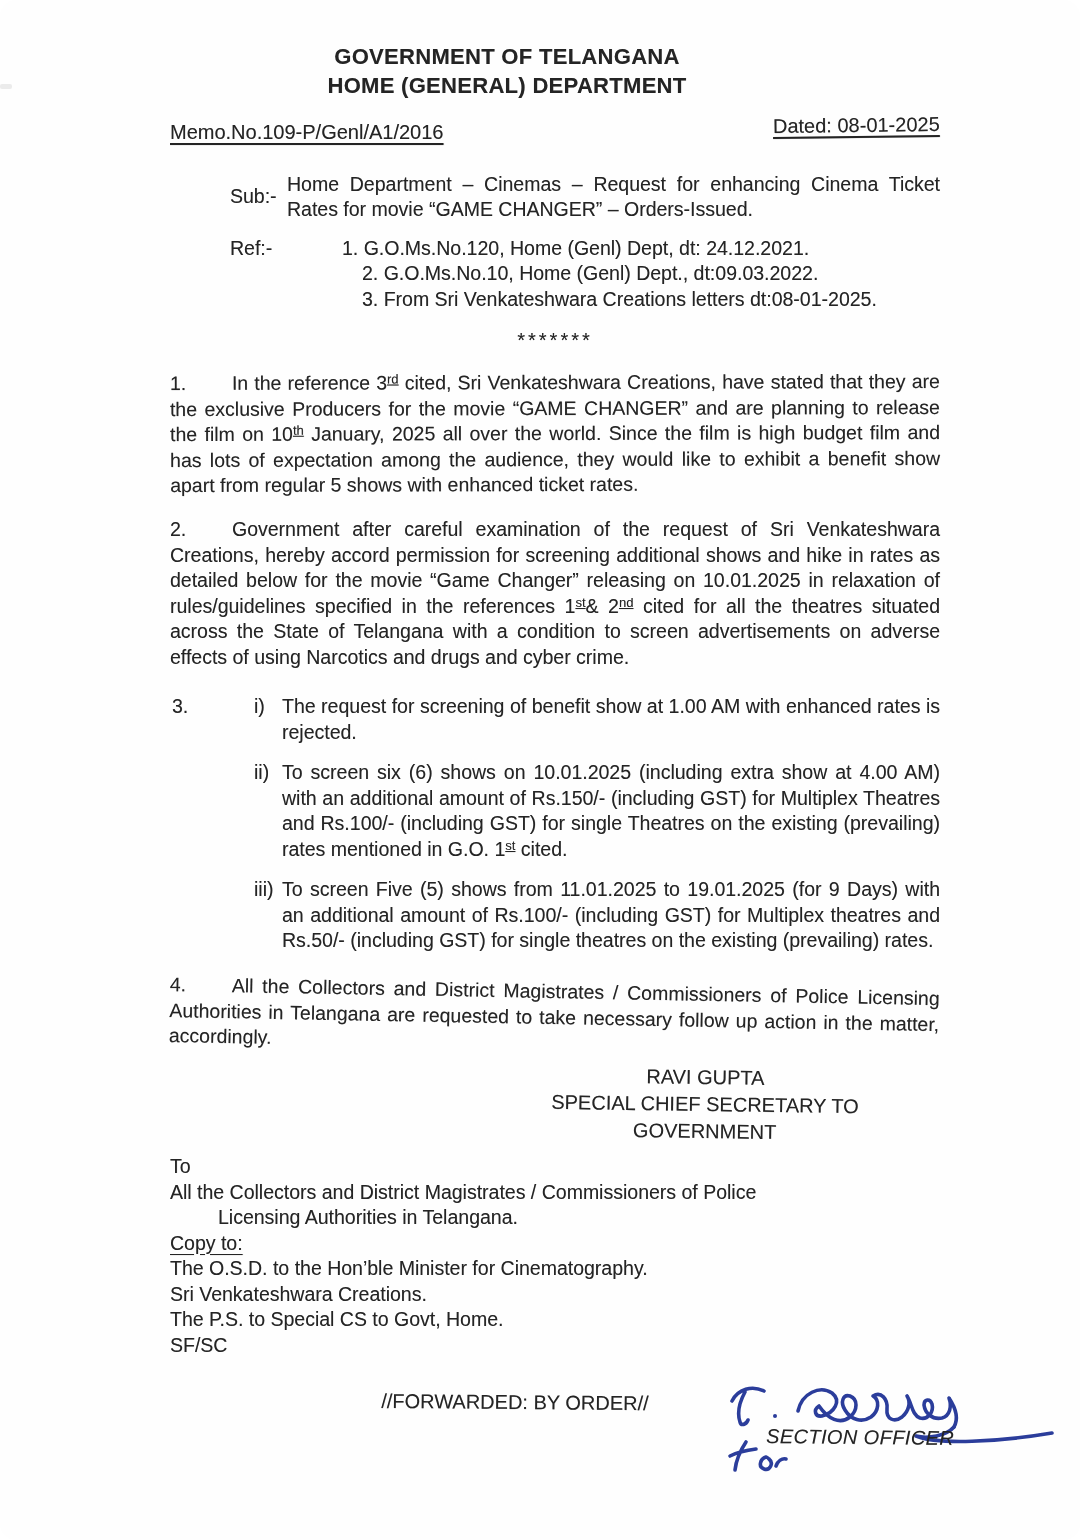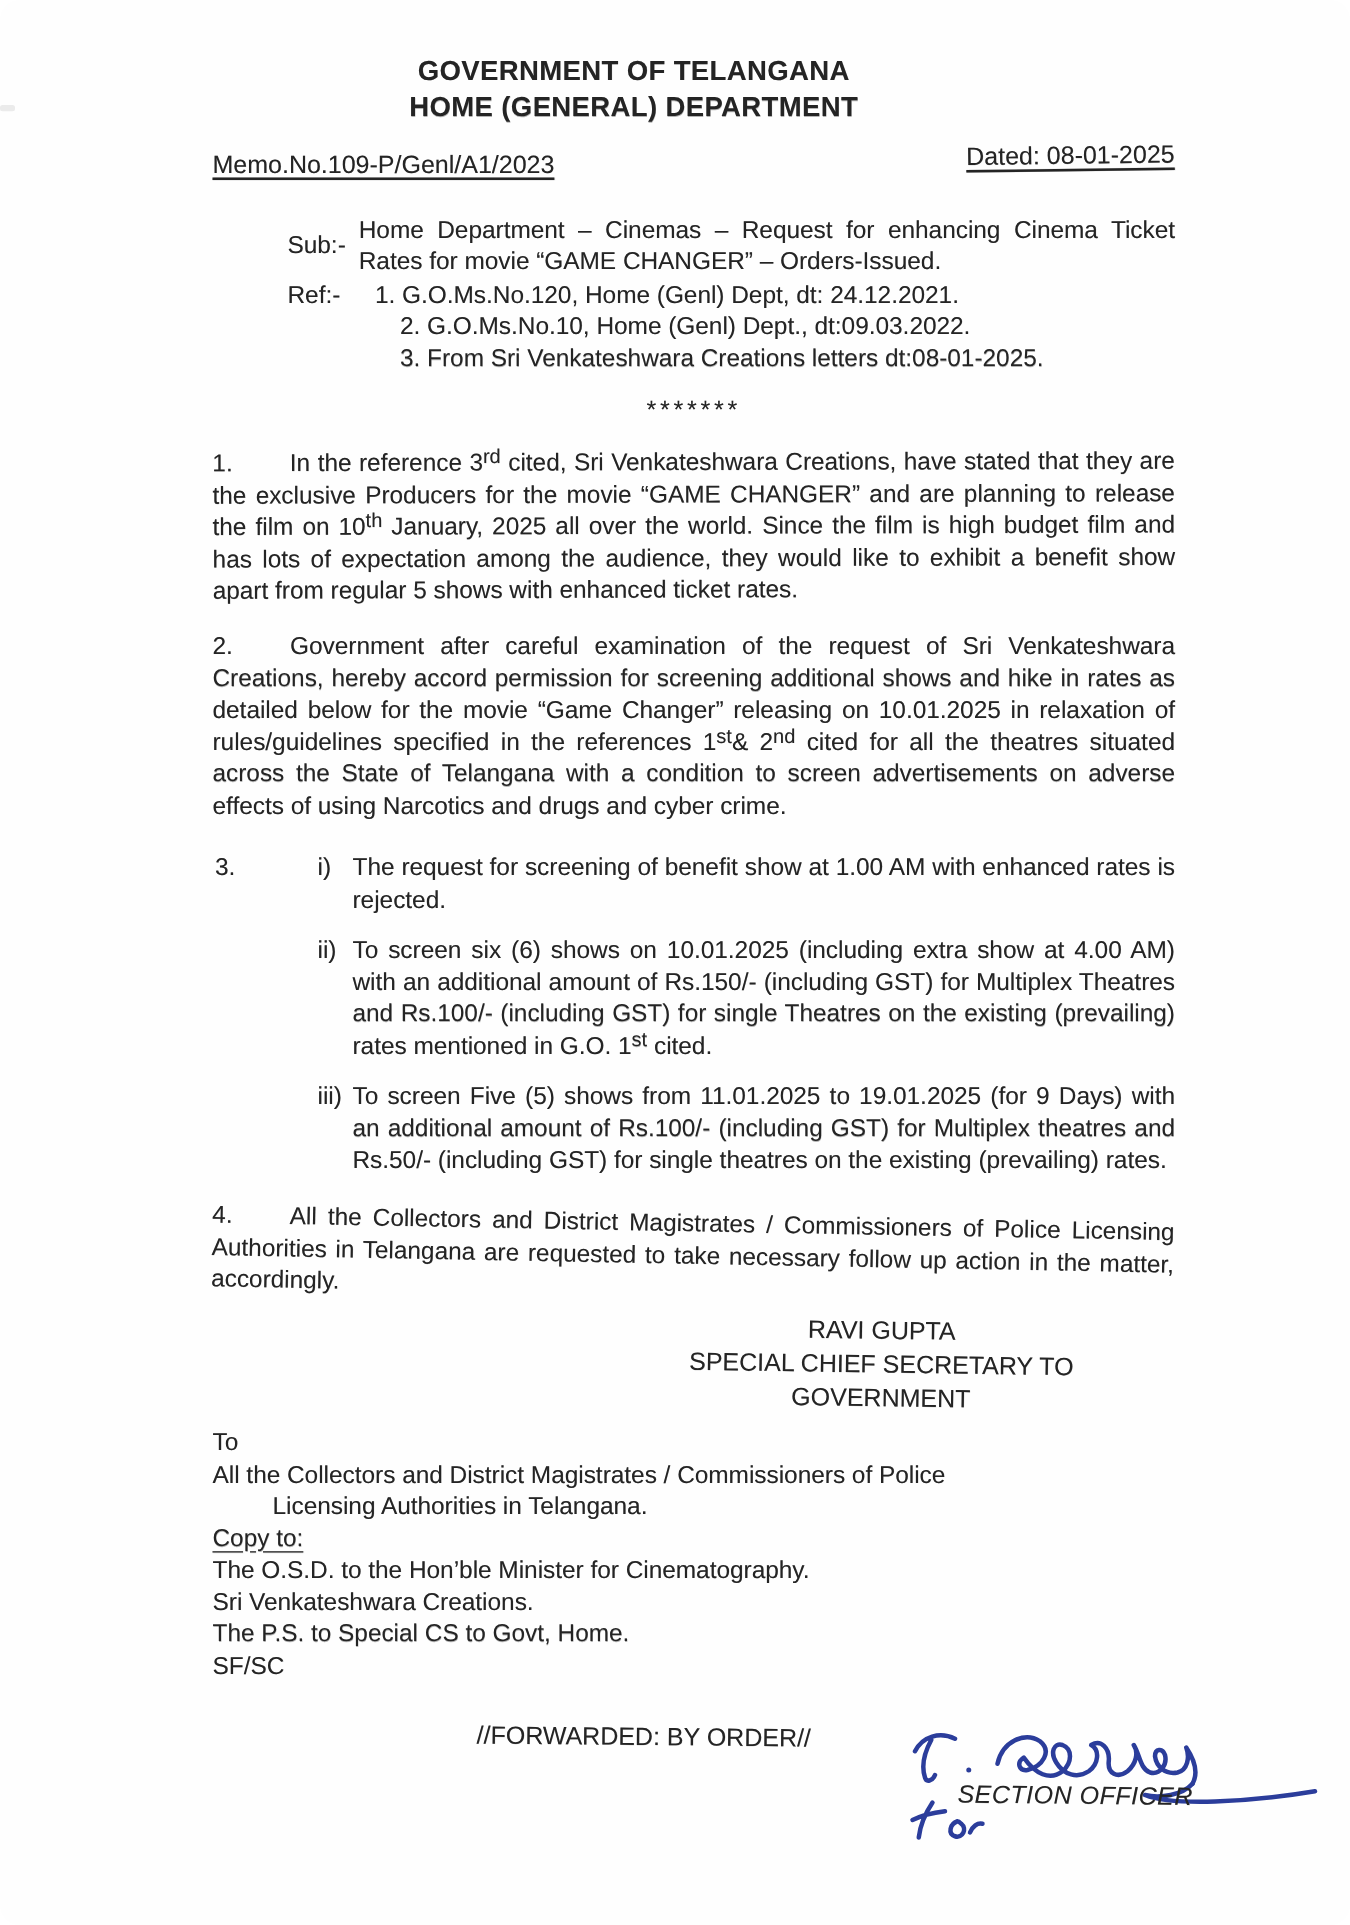--- a/index.html
+++ b/index.html
@@ -24,35 +24,35 @@
     line-height:29px;
     letter-spacing:0.3px;
     transform:translateX(-33px);
   }
   .memo-row{display:flex;justify-content:space-between;margin-top:20px;font-size:20px;}
   .u{text-decoration:underline;text-underline-offset:4px;}
   .dated{transform:rotate(-0.7deg) translateY(-7px);}
   .sub-row{display:flex;margin-top:26px;align-items:center;}
   .sub-label{flex:none;width:57px;margin-left:60px;}
   .sub-text{width:655px;text-align:justify;}
-  .ref-row{display:flex;margin-top:1px;}
+  .ref-row{display:flex;margin-top:13px;gap:42px;}
   .ref-label{flex:none;width:70px;margin-left:60px;}
   .ref-items > div + div{padding-left:20px;}
   .stars{text-align:center;margin-top:16px;letter-spacing:3px;font-size:20px;}
   .para{position:relative;text-align:justify;}
   .p1{margin-top:16px;transform:rotate(-0.15deg);}
   .p2{margin-top:20px;}
   .p4{margin-top:18px;transform:rotate(1.05deg);transform-origin:0 0;}
   .pnum{display:inline-block;width:62px;}
   .p3{margin-top:24px;position:relative;}
   .p3-num{position:absolute;left:2px;top:0;}
   .subitem{position:relative;margin-left:112px;text-align:justify;}
   .subitem + .subitem{margin-top:15px;}
   .marker{position:absolute;left:-28px;top:0;}
-  sup{font-size:16px;line-height:0;vertical-align:6px;letter-spacing:0;}
+  sup{font-size:13px;line-height:0;vertical-align:6px;letter-spacing:0;text-decoration:underline;}
   .sign{width:420px;margin:16px 0 0 325px;text-align:center;font-size:20px;line-height:27px;transform:rotate(0.8deg);}
   .to-block{margin-top:9px;}
   .to-line2{padding-left:48px;}
   .copy-head{display:inline-block;}
   .fwd{margin-top:32px;text-align:center;font-size:20px;transform:translateX(-40px) rotate(0.5deg);}
   .sig-area{position:absolute;left:718px;top:1375px;width:350px;height:115px;font-style:italic;}
   .sig-area svg{position:absolute;left:0;top:0;}
   .officer{position:absolute;left:48px;top:50px;font-size:20px;letter-spacing:0.4px;white-space:nowrap;transform:rotate(0.6deg);}
   .smudge{position:absolute;left:0;top:84px;width:12px;height:5px;background:#ebebeb;border-radius:2px;}
 </style>
@@ -63,21 +63,21 @@
   <div class="smudge"></div>
 
   <div class="hdr">
     <div>GOVERNMENT OF TELANGANA</div>
     <div>HOME (GENERAL) DEPARTMENT</div>
   </div>
 
   <div class="content">
 
     <div class="memo-row">
-      <span class="u">Memo.No.109-P/Genl/A1/2023</span>
+      <span class="u">Memo.No.109-P/Genl/A1/2016</span>
       <span class="u dated">Dated: 08-01-2025</span>
     </div>
 
     <div class="sub-row">
       <span class="sub-label">Sub:-</span>
       <span class="sub-text">Home Department – Cinemas – Request for enhancing Cinema Ticket Rates for movie “GAME CHANGER” – Orders-Issued.</span>
     </div>
 
     <div class="ref-row">
       <span class="ref-label">Ref:-</span>

